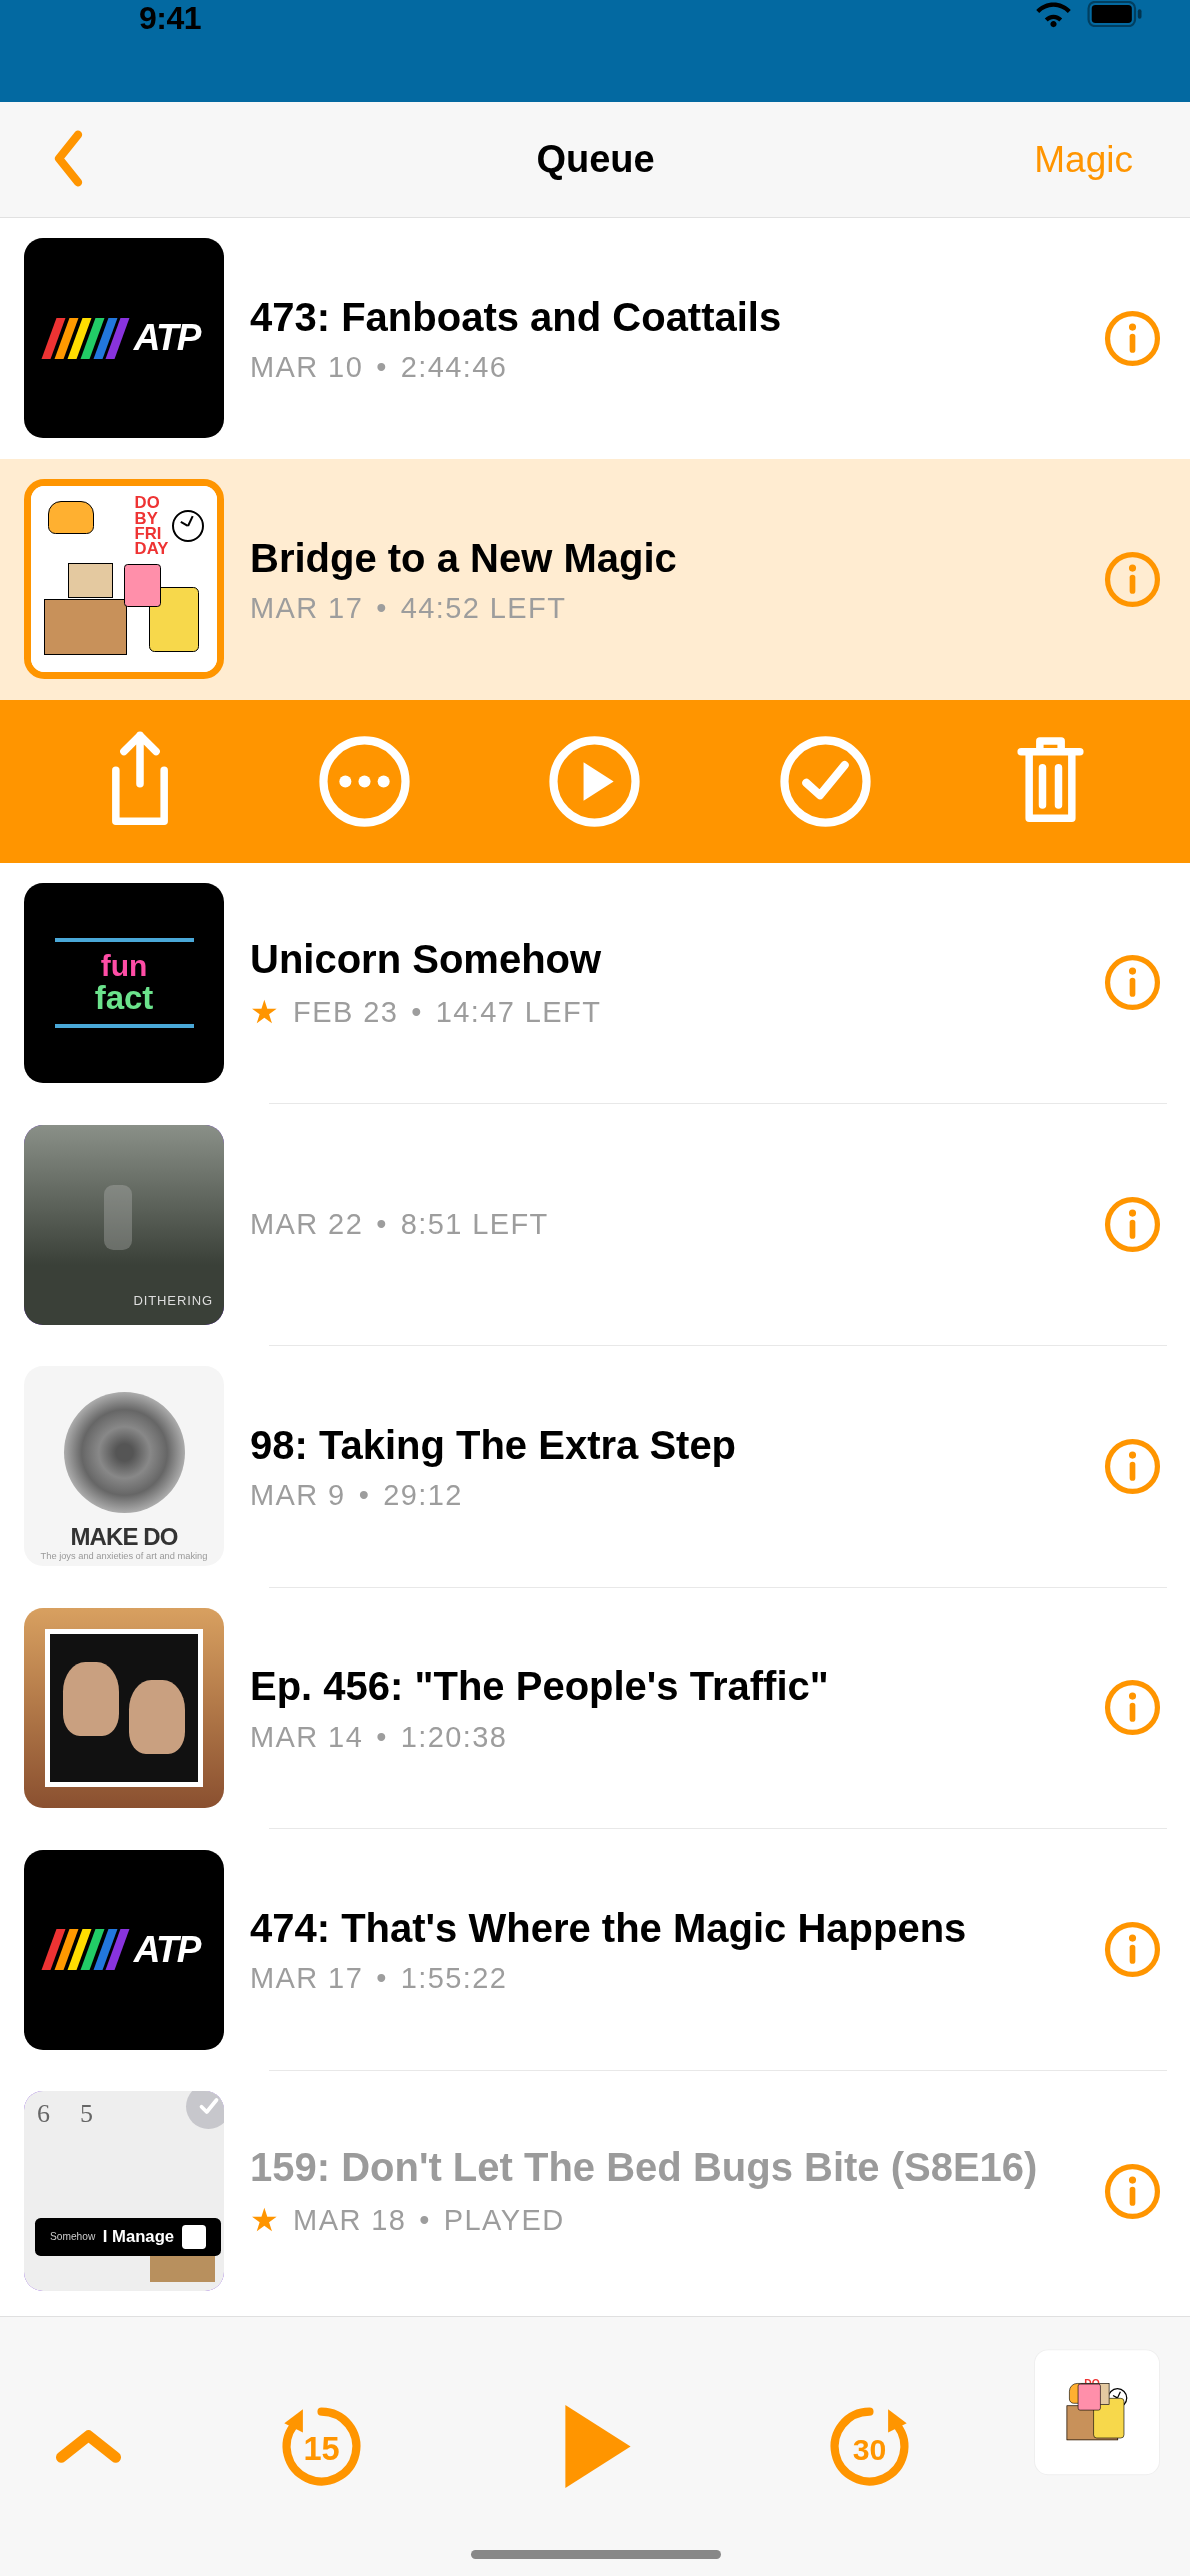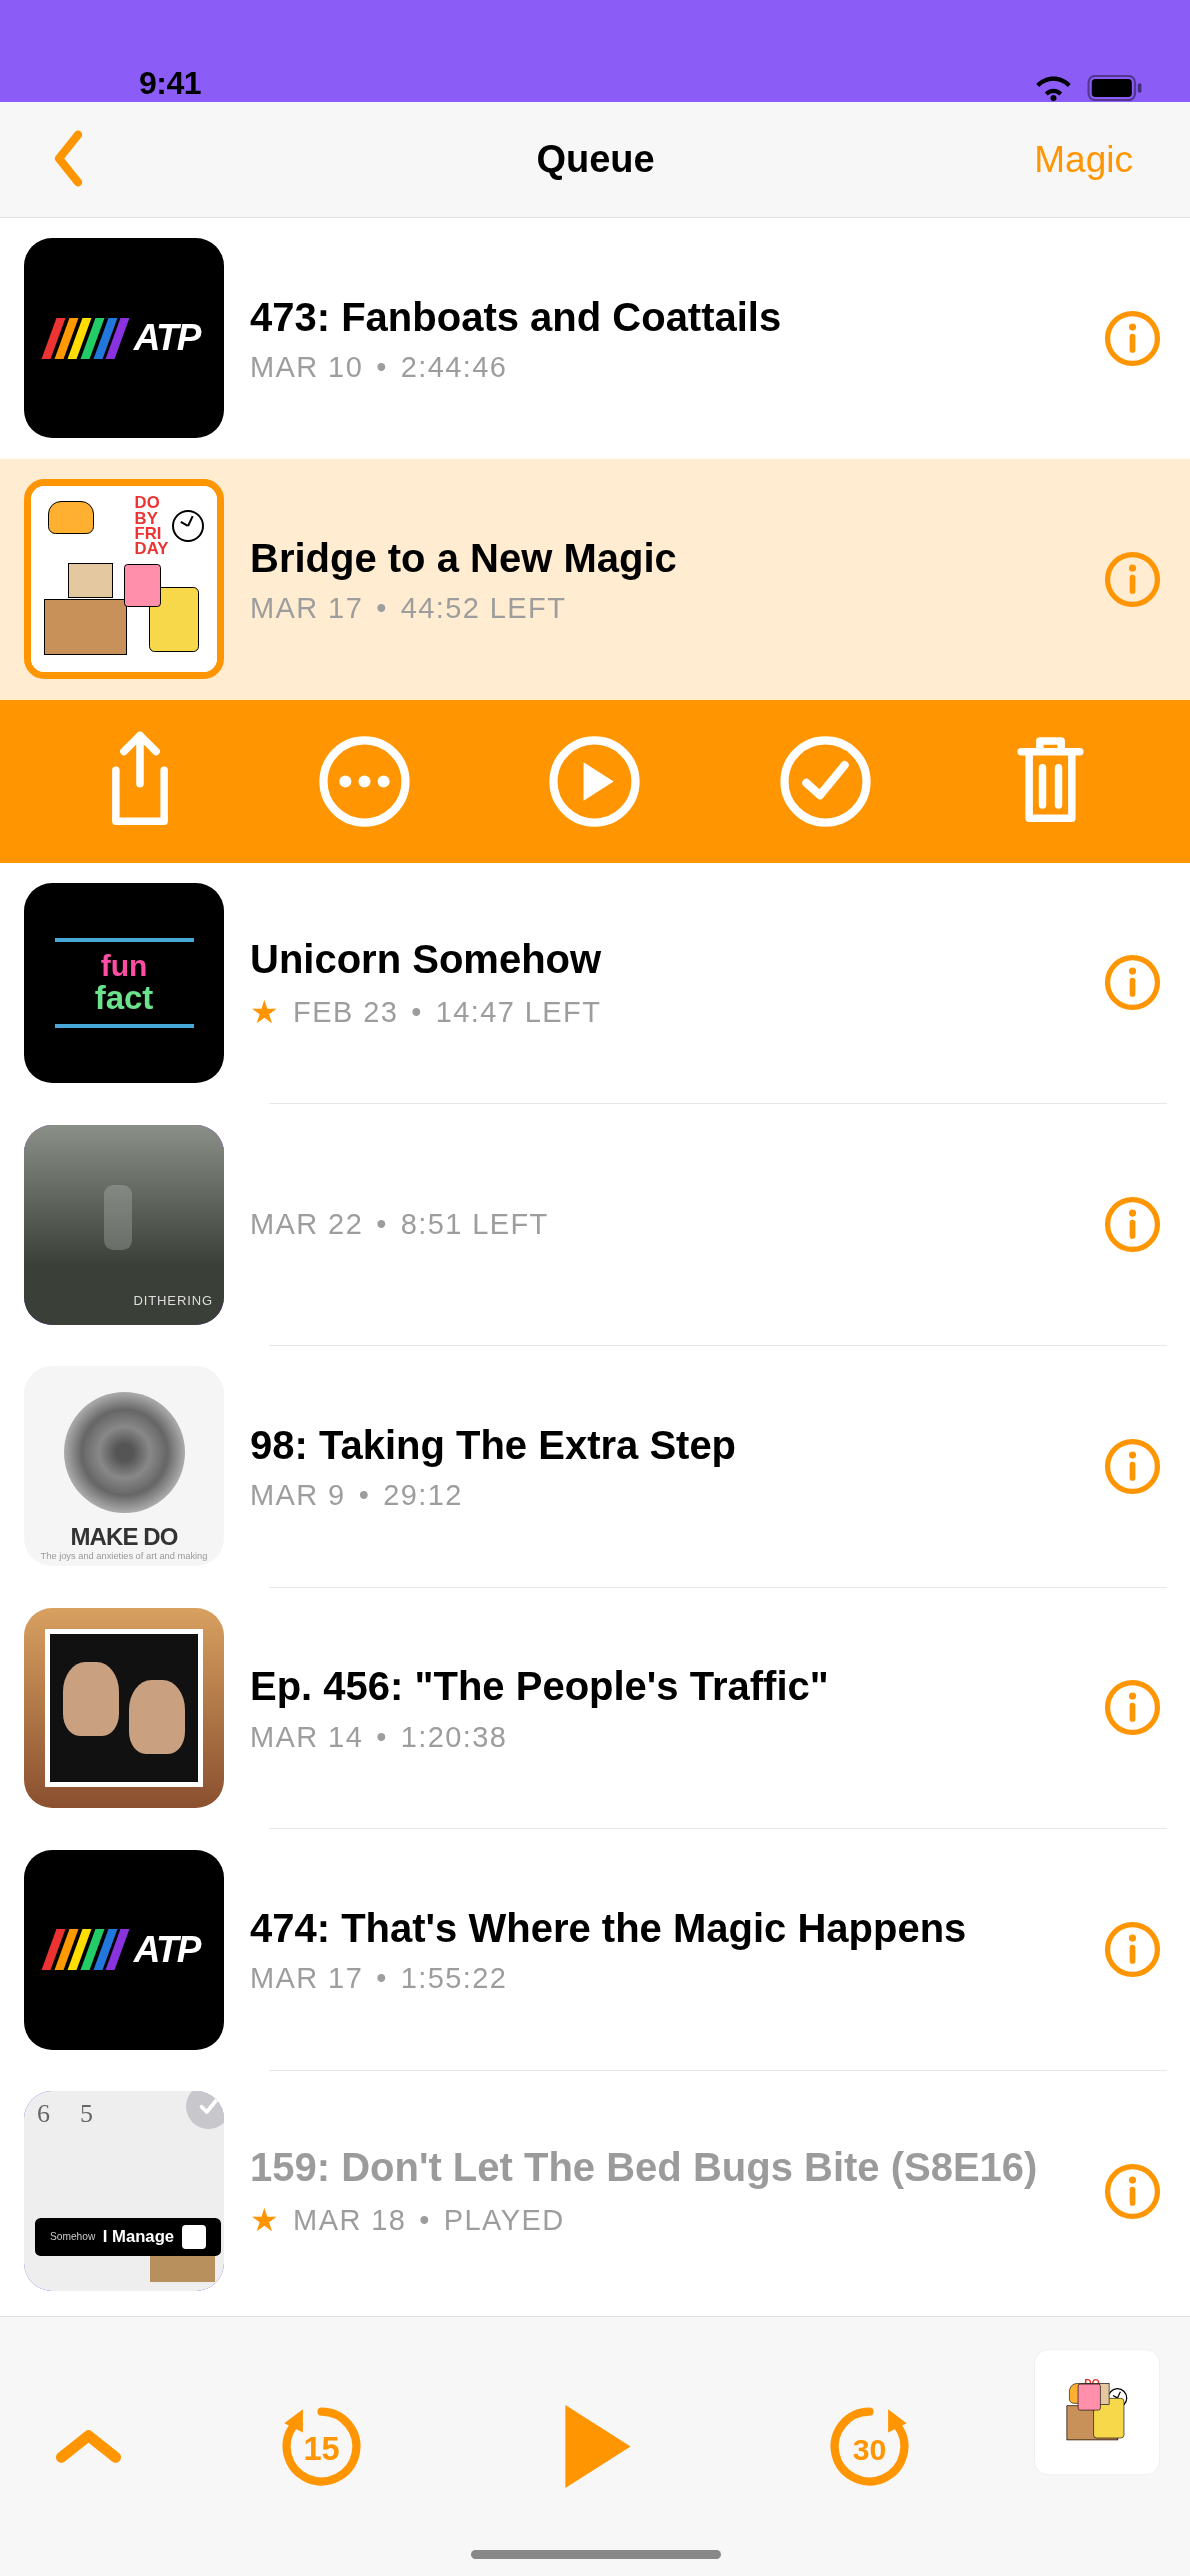--- a/index.html
+++ b/index.html
@@ -1,34 +1,34 @@
 <!DOCTYPE html>
 <html style="font-size:15px"><head>
 <meta charset="utf-8">
 <style>
   * { margin:0; padding:0; box-sizing:border-box; font-family:-apple-system,BlinkMacSystemFont,"SF Pro Text","Helvetica Neue",sans-serif; -webkit-font-smoothing:antialiased; }
   html,body { width:1191px; height:2576px; background:#fff; overflow:hidden; }
   .screen { width:1191px; height:2576px; display:flex; flex-direction:column; position:relative; }
 
   
-  .status-bar { height:102px; display:flex; justify-content:space-between; align-items:flex-end; padding:0 46px 0 51px; background:#8b5cf6; }
+  .status-bar { height:102px; display:flex; justify-content:space-between; align-items:flex-start; padding:0 46px 0 51px; background:#0369a1; }
   .status-time { font-size:32px; font-weight:600; letter-spacing:-0.5px; padding-left:88px; }
   .status-icons { display:flex; align-items:center; gap:13px; }
 
   
   .nav-bar { height:116px; display:flex; align-items:center; justify-content:center; padding:0 44px; background:#f7f7f7; border-bottom:0.9px solid #e1e1e1; }
   .nav-title { position:absolute; left:0; right:0; text-align:center; font-size:38px; font-weight:600; pointer-events:none; }
   .nav-edit { font-size:37px; color:#ff9500; font-weight:400; margin-left:auto; z-index:2; padding-right:14px; }
 
   
   .list { flex:1; overflow-y:hidden; background:#fff; }
   .row { display:flex; align-items:center; padding:20.4px 24px 20.4px 24px; }
   .row.normal { background:#fff; }
   .row.highlight { background:#ffecd1; }
-  .artwork { width:200px; height:200px; border-radius:28px; flex-shrink:0; background:#6d28d9; position:relative; overflow:hidden; }
+  .artwork { width:200px; height:200px; border-radius:19px; flex-shrink:0; background:#6d28d9; position:relative; overflow:hidden; }
   .artwork.hl-border { border:7.4px solid #ff9500; border-radius:20.4px; background:#fff; }
   .info { flex:1; padding:0 26px; display:flex; flex-direction:column; justify-content:center; min-width:0; }
   .title { font-size:40px; font-weight:600; line-height:1.22; margin-bottom:9.3px; color:#000; }
   .title.dim { color:#9b9b9b; }
   .meta-line { display:flex; align-items:center; gap:13px; font-size:29px; letter-spacing:1.4px; color:#9d9d9d; font-weight:500; }
   .meta-star { color:#ff9500; font-size:32px; }
   .meta-dot { color:#9d9d9d; }
   .info-btn { width:69px; height:69px; flex-shrink:0; display:flex; align-items:center; justify-content:center; }
   .divider { height:0.9px; background:#e8e8e8; margin-left:269px; margin-right:24px; }
 

